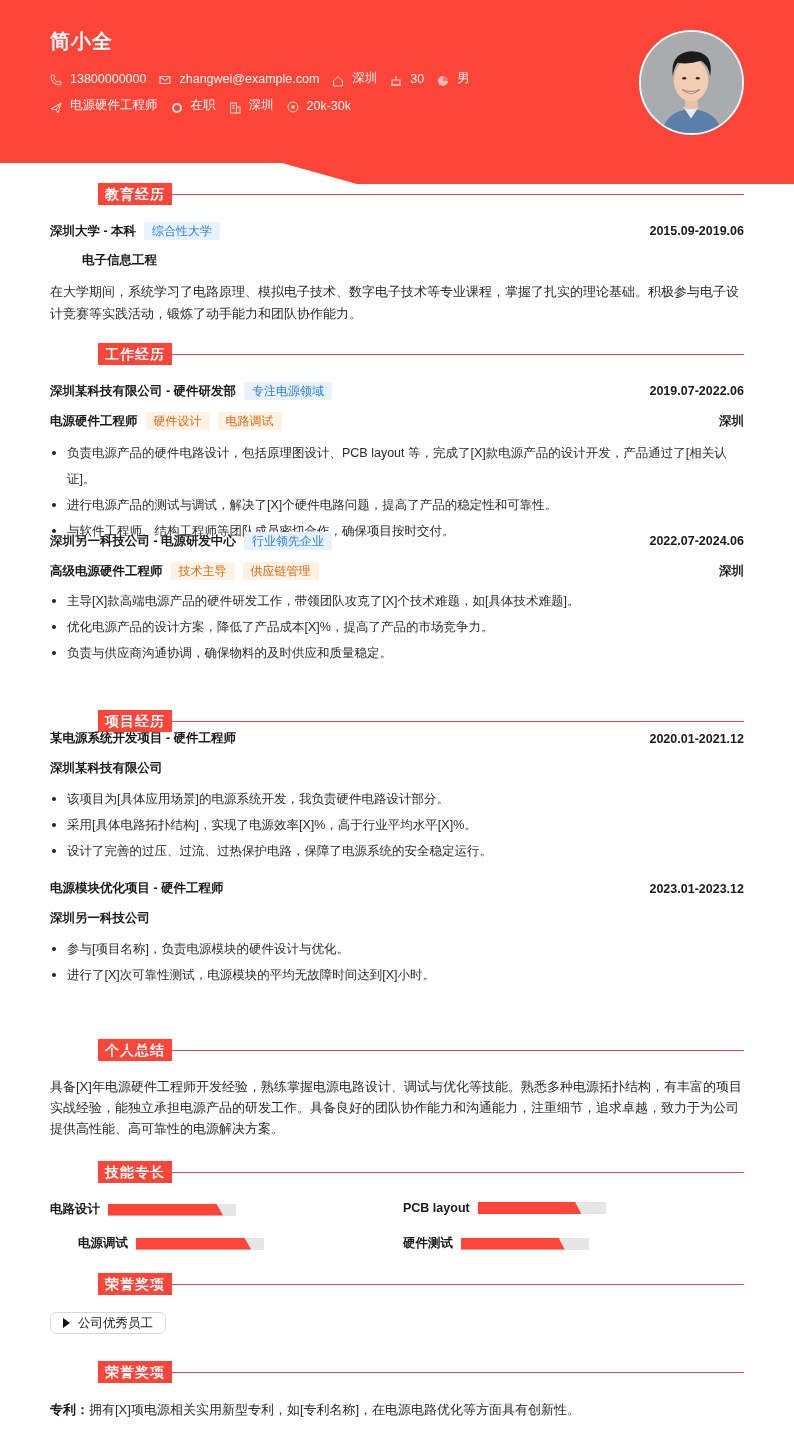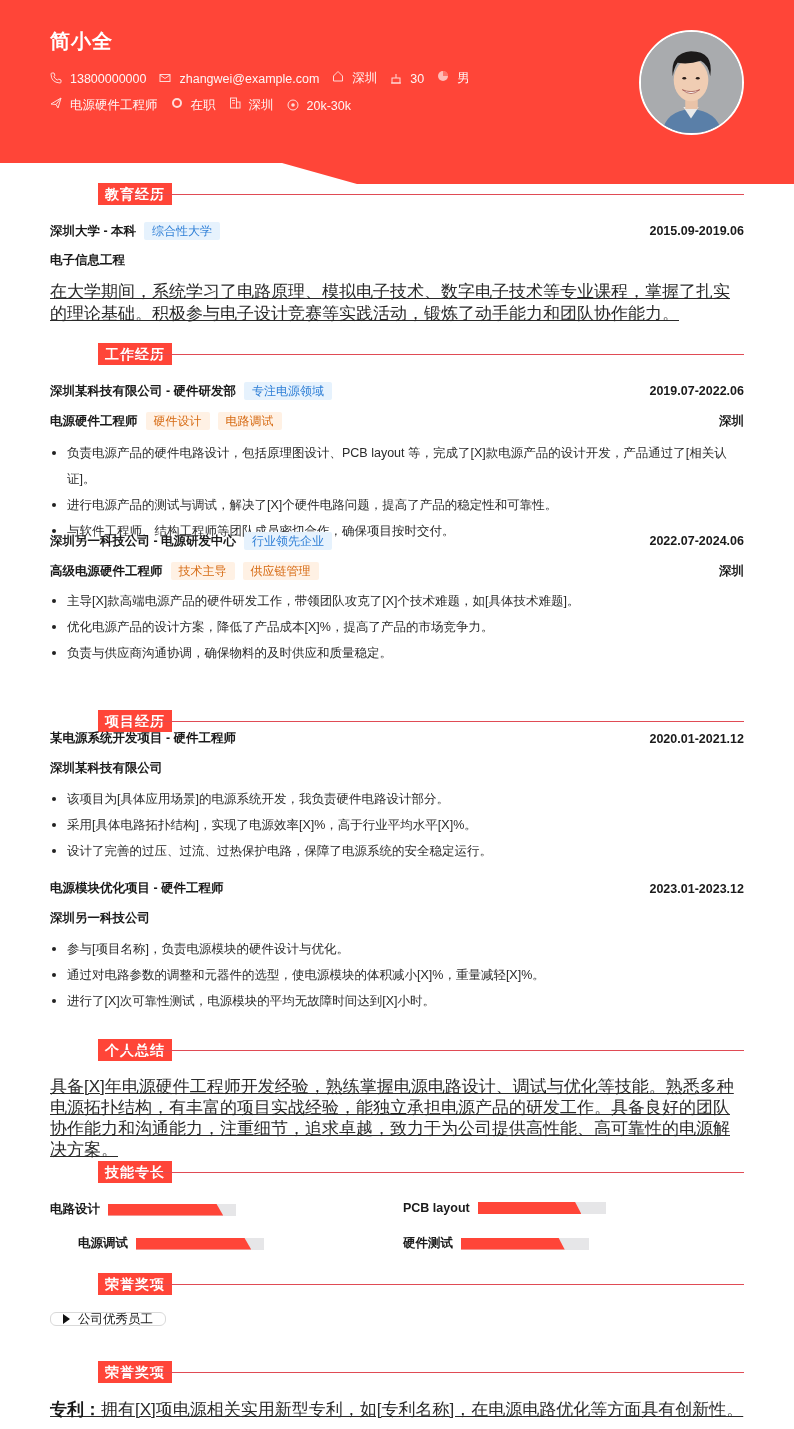--- a/index.html
+++ b/index.html
@@ -5,45 +5,45 @@
   * { box-sizing: border-box; margin: 0; padding: 0; }
   html, body { width: 794px; background: #ffffff; }
   body { font-family: "Liberation Sans", "DejaVu Sans", sans-serif; color: #1f1f1f; font-size: 13px; position: relative; height: 1429px; overflow: hidden; }
 
   .header { position: absolute; left: 0; top: 0; width: 794px; height: 184px; }
   .header-bg { position: absolute; left: 0; top: 0; width: 794px; height: 184px; }
   .name { position: absolute; left: 50px; top: 28px; font-size: 20px; font-weight: bold; color: #fff; letter-spacing: 1px; }
   .info-row { position: absolute; left: 50px; display: flex; align-items: center; color: #fff; font-size: 12.5px; }
   .info-row.r1 { top: 70px; }
   .info-row.r2 { top: 97px; }
-  .info-item { display: flex; align-items: flex-start; margin-right: 13px; opacity: 0.95; }
+  .info-item { display: flex; align-items: flex-end; margin-right: 13px; opacity: 0.95; }
   .info-item svg { width: 12px; height: 12px; margin-right: 8px; opacity: 0.85; }
   .avatar { position: absolute; left: 639px; top: 30px; width: 105px; height: 105px; border-radius: 50%; border: 2px solid #fff; background: #a9abae; overflow: hidden; }
 
   .section-head { position: absolute; left: 50px; width: 694px; height: 22px; }
   .section-head .label { position: absolute; left: 0; top: 0; height: 22px; padding: 0 7px; background: #ff4538; color: #fff; font-size: 14px; line-height: 22px; font-weight: bold; letter-spacing: 1px; margin-left: 48px; }
   .section-head .line { position: absolute; left: 70px; right: 0; top: 11px; height: 1px; background: #e04b55; }
 
   .row { position: absolute; left: 50px; width: 694px; display: flex; align-items: center; justify-content: space-between; font-size: 12.5px; }
   .row .left { display: flex; align-items: center; }
   .bold { font-weight: bold; color: #1a1a1a; }
   .tag { display: inline-block; margin-left: 8px; padding: 0 8px; height: 18px; line-height: 18px; font-size: 12px; border-radius: 2px; }
   .tag.blue { background: #e6f2fd; color: #2f7fd6; }
   .tag.orange { background: #fff1e4; color: #d66a12; margin-left: 8px; }
 
-  .para { position: absolute; left: 50px; width: 694px; font-size: 17px; line-height: 22px; color: #2a2a2a; text-decoration: underline; }
+  .para { position: absolute; left: 50px; width: 694px; font-size: 13px; line-height: 22px; color: #2a2a2a; }
   .bullets { position: absolute; left: 50px; width: 694px; list-style: none; }
   .bullets li { position: relative; padding-left: 17px; font-size: 12.5px; line-height: 26px; color: #2a2a2a; }
   .bullets li::before { content: ""; position: absolute; left: 2px; top: 11px; width: 4px; height: 4px; border-radius: 50%; background: #222; }
 
   .skill { position: absolute; display: flex; align-items: center; font-size: 12.5px; font-weight: bold; color: #1a1a1a; }
   .skill .bar { position: relative; width: 128px; height: 12px; background: #e6e6e8; margin-left: 8px; }
   .skill .fill { position: absolute; left: 0; top: 0; height: 12px; background: #ff4538; clip-path: polygon(0 0, 94% 0, 100% 100%, 0 100%); }
 
-  .award { position: absolute; left: 50px; top: 1312px; height: 14px; padding: 0 12px; border: 1px solid #d9d9d9; border-radius: 6px; display: flex; align-items: center; font-size: 12.5px; color: #1a1a1a; background: #fff; }
+  .award { position: absolute; left: 50px; top: 1312px; height: 22px; padding: 0 12px; border: 1px solid #d9d9d9; border-radius: 6px; display: flex; align-items: center; font-size: 12.5px; color: #1a1a1a; background: #fff; }
   .award .tri { width: 0; height: 0; border-top: 5px solid transparent; border-bottom: 5px solid transparent; border-left: 7px solid #111; margin-right: 8px; }
 </style>
 </head>
 <body>
 
 <div class="header">
   <svg class="header-bg" viewBox="0 0 794 184" preserveAspectRatio="none">
     <polygon points="0,0 794,0 794,184 357,184 282,163 0,163" fill="#ff4538"></polygon>
   </svg>
   <div class="name">简小全</div>
@@ -135,21 +135,21 @@
   <span class="label">教育经历</span>
   <span class="line"></span>
 </div>
 <div class="row" style="top:222px;">
   <div class="left">
     <span class="bold">深圳大学 - 本科</span>
     <span class="tag blue">综合性大学</span>
   </div>
   <span class="bold">2015.09-2019.06</span>
 </div>
-<div class="row" style="top:252px;">
+<div class="row" style="top:252px;margin-left:32px;">
   <span class="bold">电子信息工程</span>
 </div>
 <div class="para" style="top:281px;">在大学期间，系统学习了电路原理、模拟电子技术、数字电子技术等专业课程，掌握了扎实的理论基础。积极参与电子设计竞赛等实践活动，锻炼了动手能力和团队协作能力。</div>
 
 <div class="section-head" style="top:343px;">
   <span class="label">工作经历</span>
   <span class="line"></span>
 </div>
 
 <div class="row" style="top:382px;">
@@ -213,21 +213,20 @@
 
 <div class="row" style="top:880px;">
   <span class="bold">电源模块优化项目 - 硬件工程师</span>
   <span class="bold">2023.01-2023.12</span>
 </div>
 <div class="row" style="top:910px;">
   <span class="bold">深圳另一科技公司</span>
 </div>
 <ul class="bullets" style="top:936px;">
   <li>参与[项目名称]，负责电源模块的硬件设计与优化。</li>
-  <li>通过对电路参数的调整和元器件的选型，使电源模块的体积减小[X]%，重量减轻[X]%。</li>
   <li>进行了[X]次可靠性测试，电源模块的平均无故障时间达到[X]小时。</li>
 </ul>
 
 <div class="section-head" style="top:1039px;">
   <span class="label">个人总结</span>
   <span class="line"></span>
 </div>
 <div class="para" style="top:1076px; line-height:21px;">具备[X]年电源硬件工程师开发经验，熟练掌握电源电路设计、调试与优化等技能。熟悉多种电源拓扑结构，有丰富的项目实战经验，能独立承担电源产品的研发工作。具备良好的团队协作能力和沟通能力，注重细节，追求卓越，致力于为公司提供高性能、高可靠性的电源解决方案。</div>
 
 <div class="section-head" style="top:1161px;">

